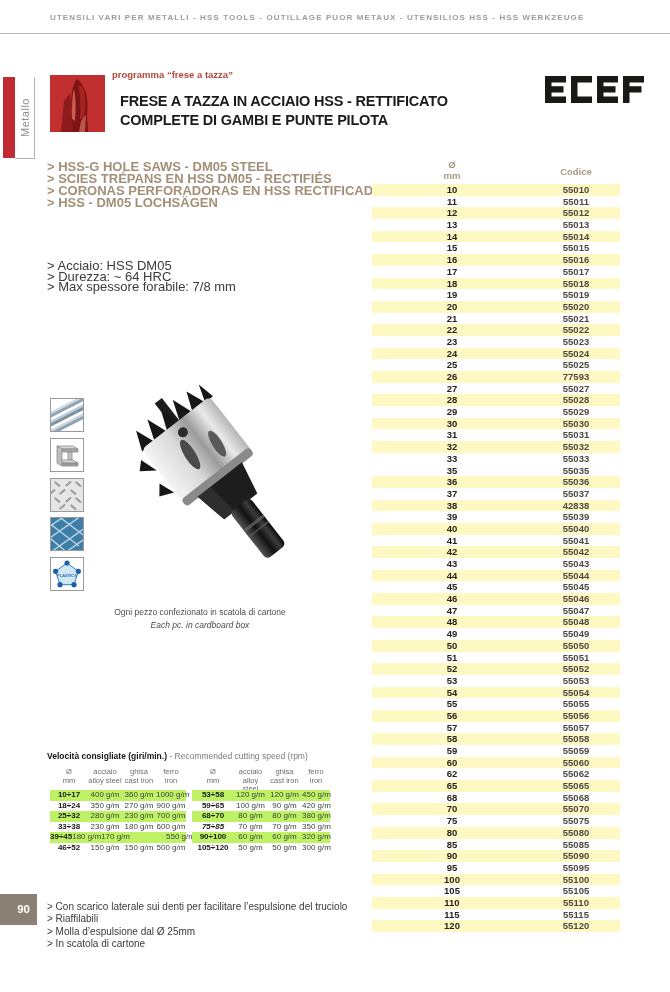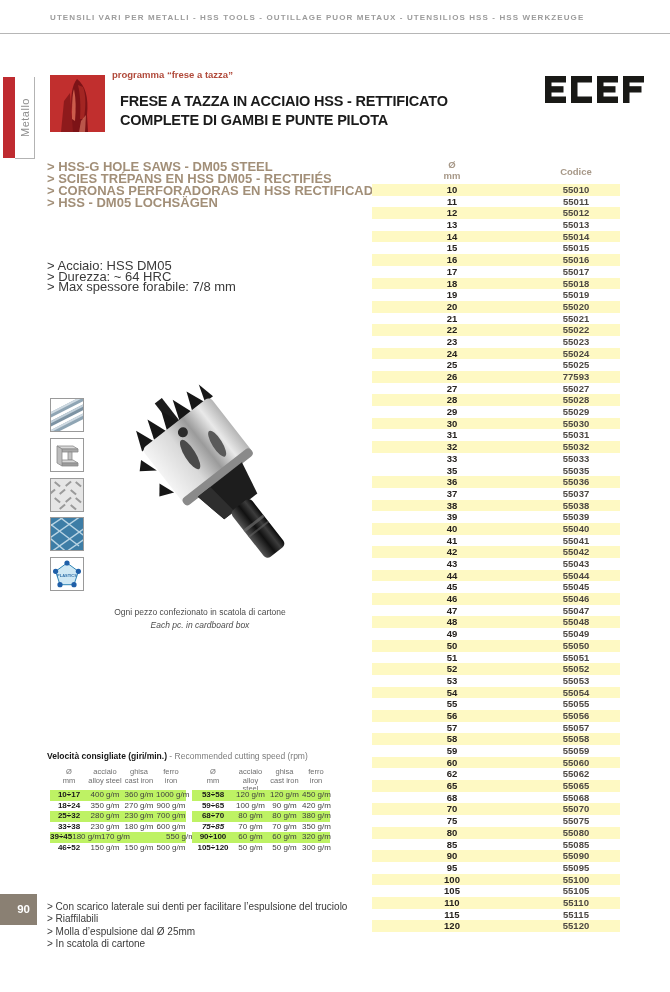--- a/index.html
+++ b/index.html
@@ -359,21 +359,21 @@
         <div class="sr alt">
           <span class="c-d">36</span>
           <span class="c-c">55036</span>
         </div>
         <div class="sr">
           <span class="c-d">37</span>
           <span class="c-c">55037</span>
         </div>
         <div class="sr alt">
           <span class="c-d">38</span>
-          <span class="c-c">55038</span>
+          <span class="c-c">42838</span>
         </div>
         <div class="sr">
           <span class="c-d">39</span>
           <span class="c-c">55039</span>
         </div>
         <div class="sr alt">
           <span class="c-d">40</span>
           <span class="c-c">55040</span>
         </div>
         <div class="sr">

